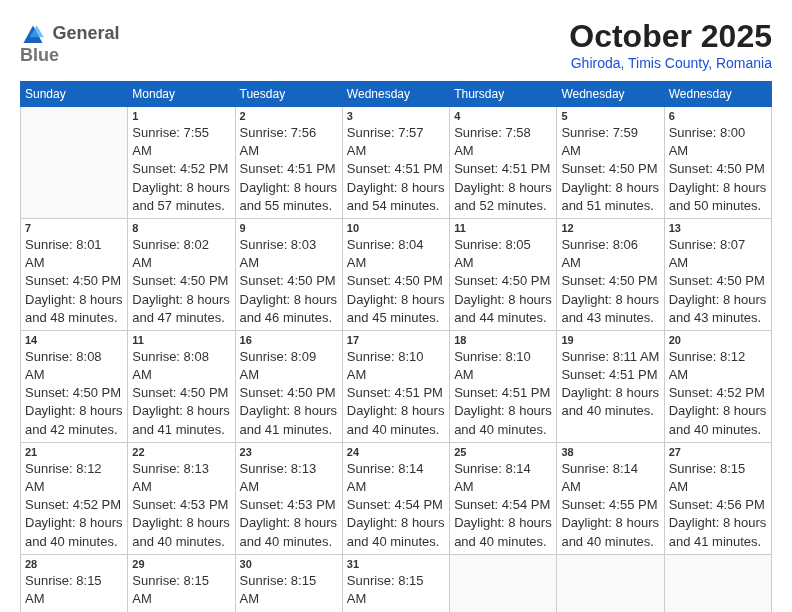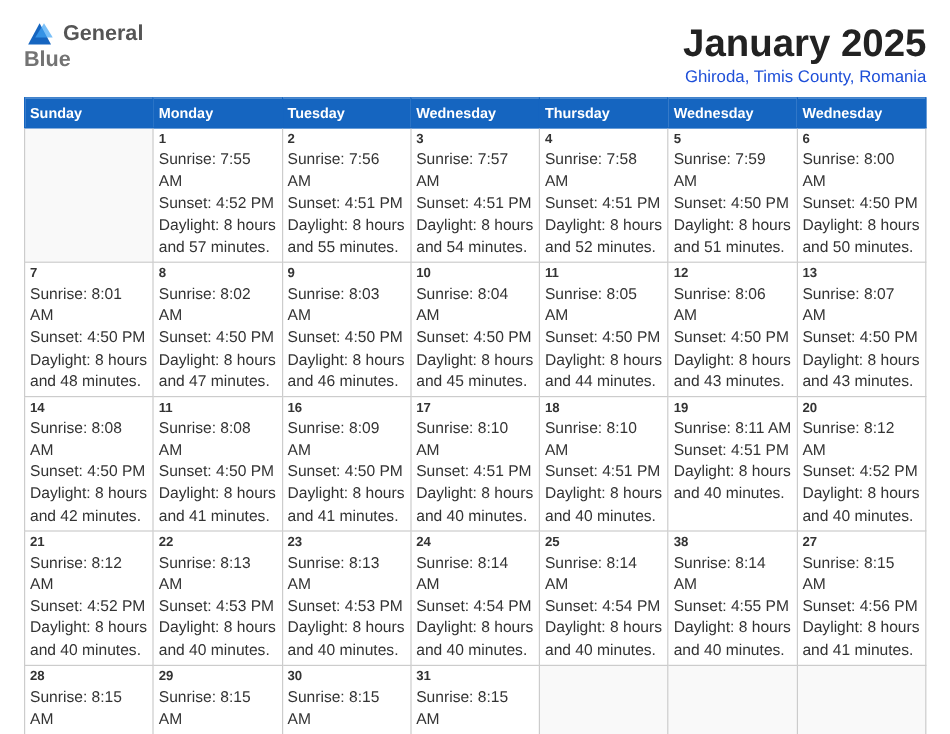--- a/index.html
+++ b/index.html
@@ -13,21 +13,21 @@
     .page {
       width: 792px;
       height: 612px;
       padding: 18px 20px 12px 20px;
       display: flex;
       flex-direction: column;
     }
     .header {
       display: flex;
       justify-content: space-between;
-      align-items: flex-start;
+      align-items: center;
       margin-bottom: 10px;
     }
     .logo {
       display: flex;
       align-items: center;
     }
     .logo-text {
       font-size: 18px;
       font-weight: bold;
       line-height: 1.1;
@@ -55,21 +55,21 @@
       flex: 1;
       border: 1px solid #ccc;
       border-collapse: collapse;
       width: 100%;
       table-layout: fixed;
     }
     .calendar th {
       background: #1565c0;
       color: #fff;
       font-size: 12px;
-      font-weight: bold;
+      font-weight: normal;
       padding: 5px 4px;
       text-align: left;
       border: 1px solid #1565c0;
     }
     .calendar td {
       border: 1px solid #ccc;
       vertical-align: top;
       padding: 3px 4px;
       font-size: 9.5px;
       color: #333;
@@ -102,21 +102,21 @@
           <polygon points="15,2 28,26 2,26" fill="#1565c0"></polygon>
           <polygon points="20,2 30,18 10,18" fill="#42a5f5" opacity="0.7"></polygon>
         </svg>
         <span class="logo-text">
           <span class="logo-general">General</span><br>
           <span class="logo-blue">Blue</span>
         </span>
       </div>
     </div>
     <div class="title-block">
-      <div class="month-year">January 2025</div>
+      <div class="month-year">October 2025</div>
       <div class="location">Ghiroda, Timis County, Romania</div>
     </div>
   </div>
 
   <table class="calendar" id="cal-table">
     <thead id="cal-head">
         <tr>
           <th>Sunday</th>
           <th>Monday</th>
           <th>Tuesday</th>

